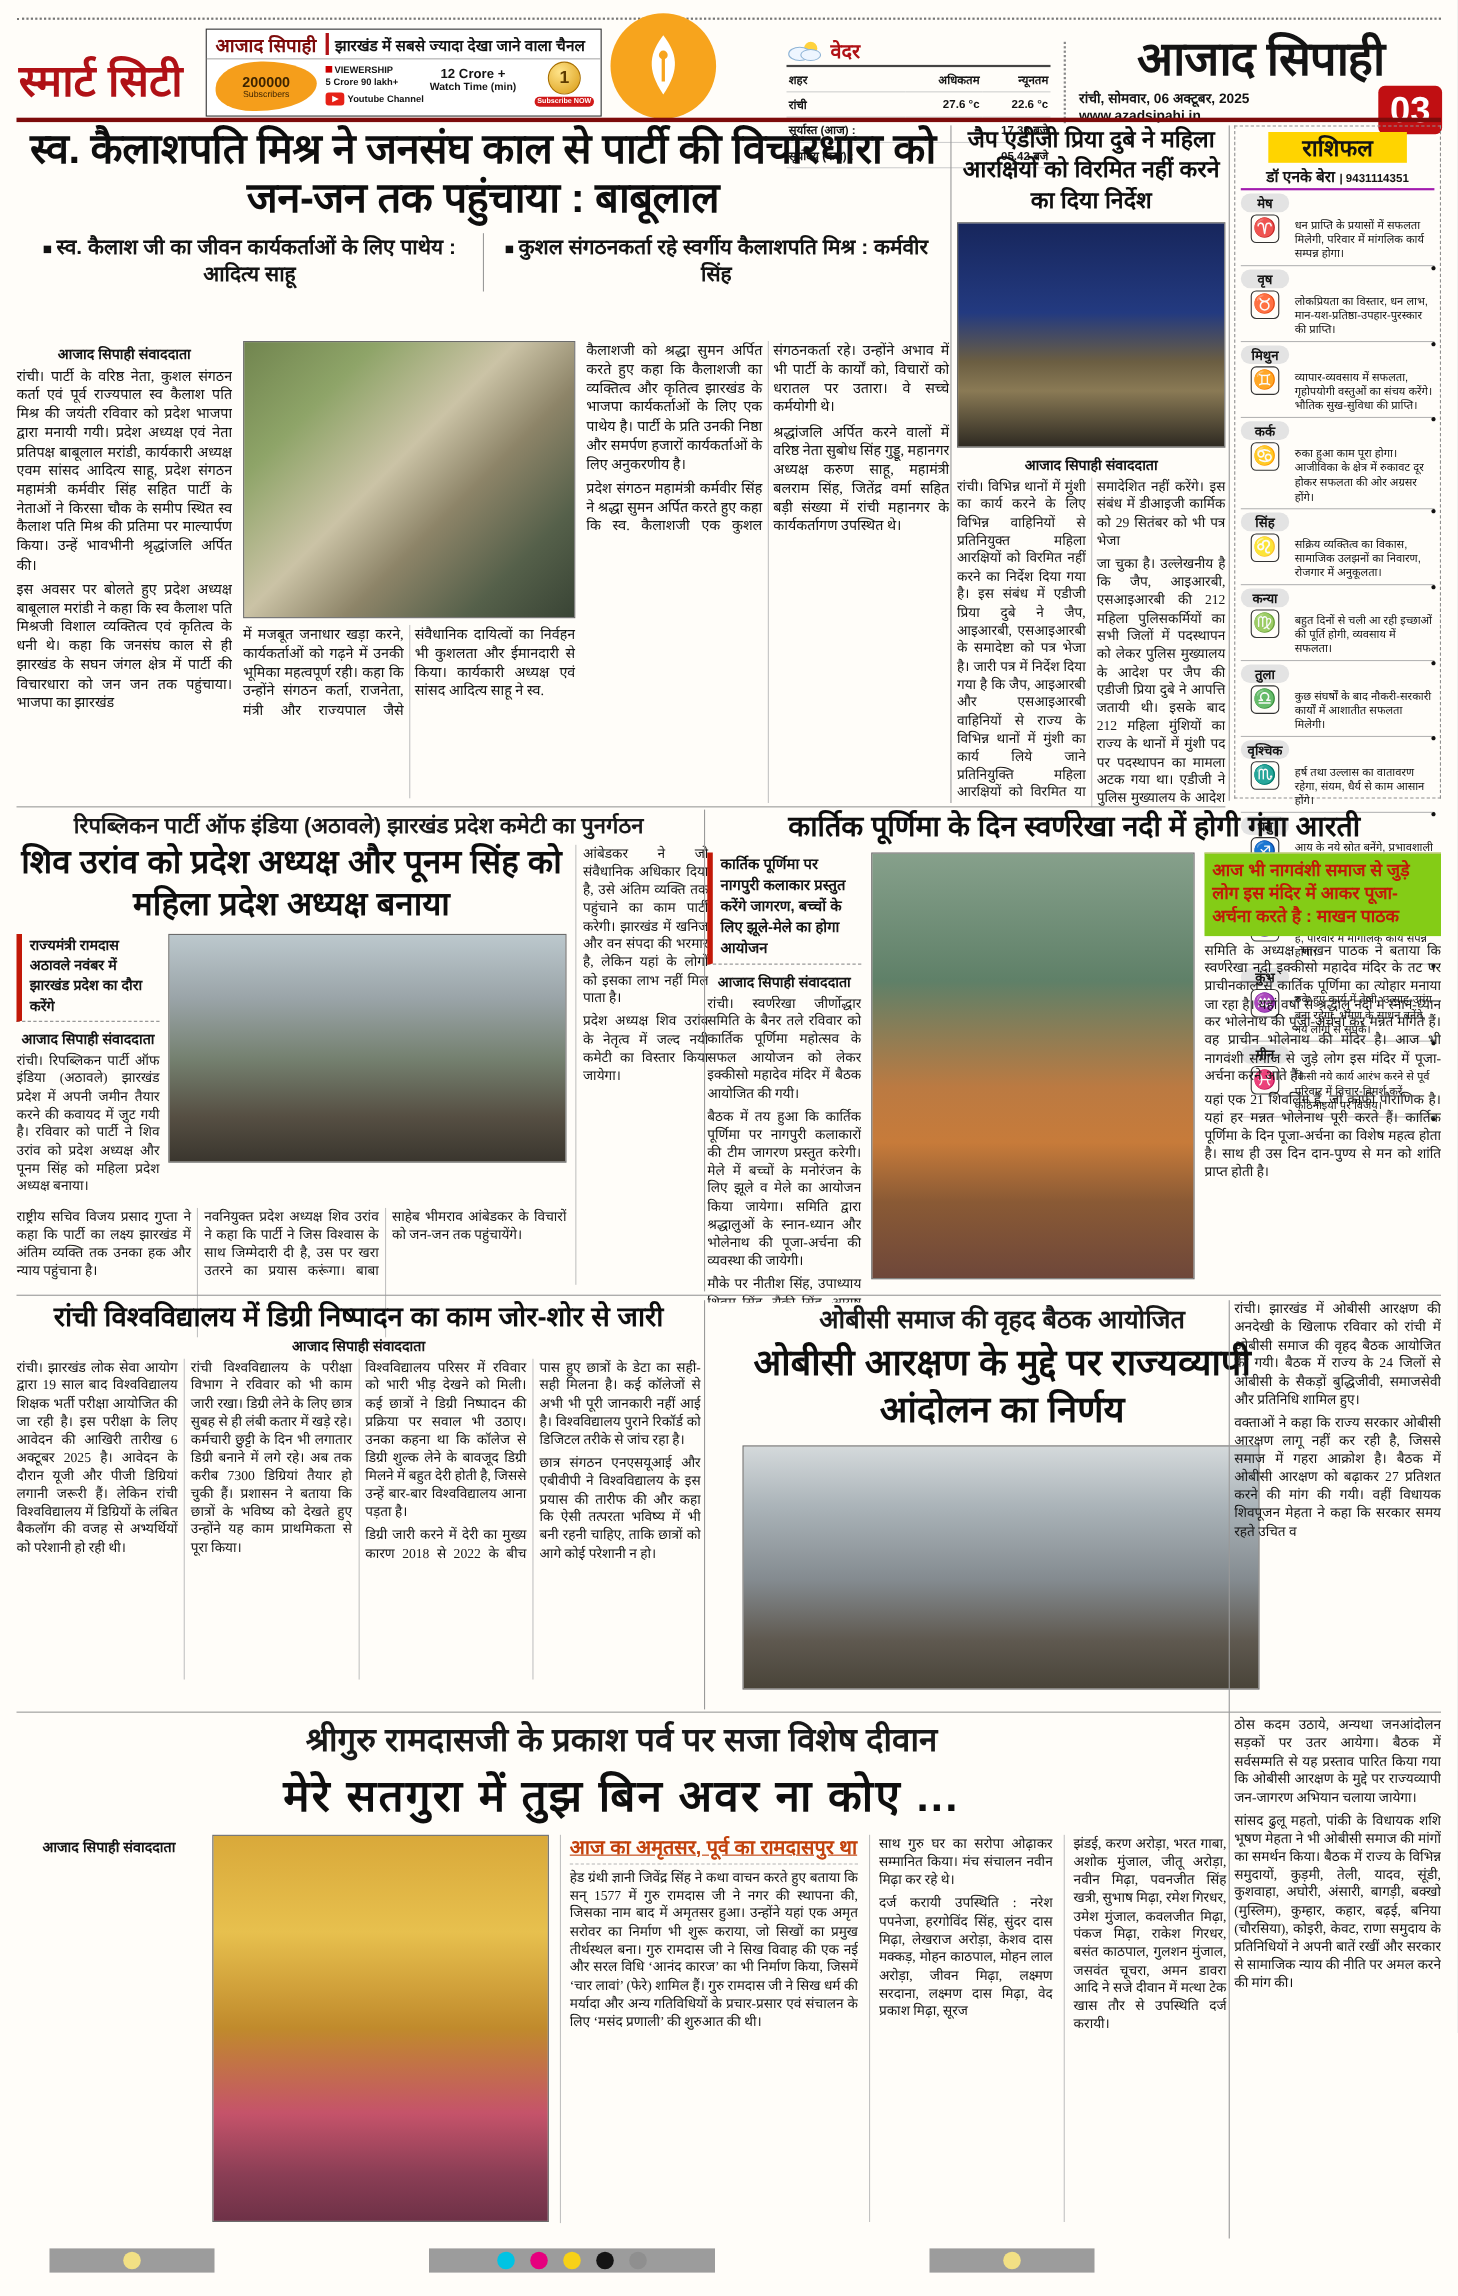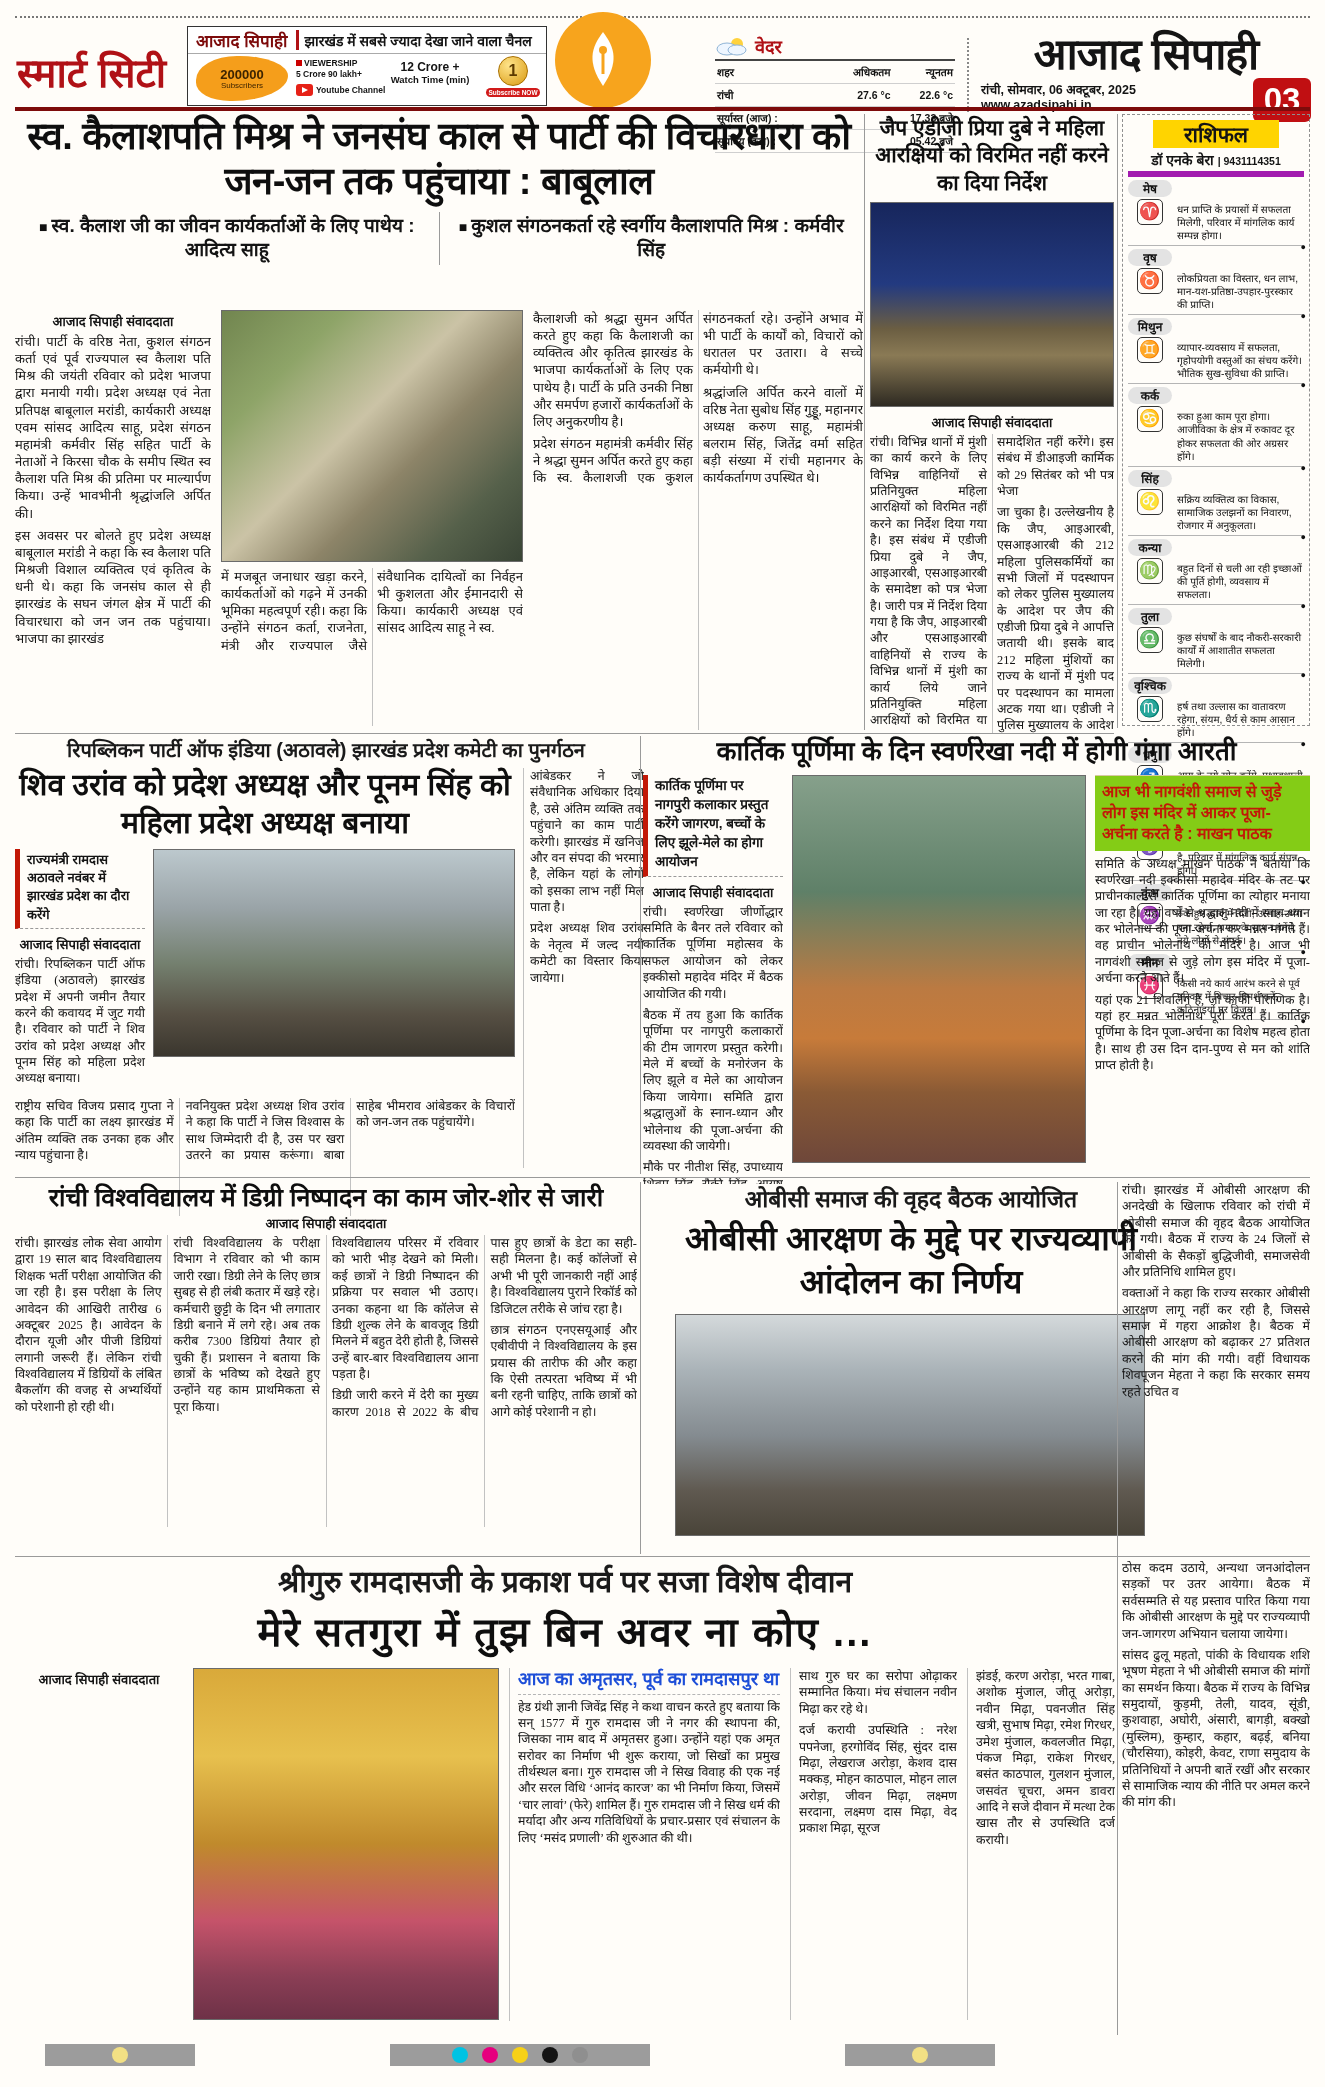--- a/index.html
+++ b/index.html
@@ -68,34 +68,34 @@
   .cols4{columns:4;column-gap:12px;column-rule:1px solid #c2c2c2;}
   .deck{display:flex;margin-top:8px;}
   .deck-item{flex:1;font-family:"Liberation Sans",sans-serif;font-weight:bold;font-size:19px;
              line-height:1.3;text-align:center;padding:2px 10px;}
   .deck-item + .deck-item{border-left:1px solid #9a9a9a;}
   .sq{color:#111;font-size:14px;margin-right:4px;}
   
   #horo{position:absolute;left:1122px;top:114px;width:188px;height:612px;border:1px dashed #8f8f8f;
         padding:4px 5px;box-sizing:border-box;font-family:"Liberation Sans",sans-serif;}
   .h-title{background:#ffd400;font-weight:bold;font-size:21px;text-align:center;width:72%;margin:1px auto 2px;}
-  .h-astro{font-weight:bold;font-size:14px;text-align:center;border-bottom:6px solid #a21caf;padding-bottom:2px;}
+  .h-astro{font-weight:bold;font-size:14px;text-align:center;border-bottom:2px solid #a21caf;padding-bottom:2px;}
   .h-phone{font-size:10.5px;}
   .h-row{display:flex;gap:5px;border-bottom:1px solid #b5b5b5;padding:3px 0;position:relative;min-height:40px;}
   .h-row::after{content:"●";position:absolute;right:-2px;bottom:-7px;font-size:9px;color:#111;}
   .h-left{width:44px;text-align:center;flex:none;}
   .h-sign{display:block;background:#e3e3e3;border-radius:9px;font-weight:bold;font-size:12px;}
   .h-icon{display:block;width:24px;height:24px;margin:2px auto 0;border:1px solid #333;border-radius:5px;
           font-size:17px;line-height:24px;}
   .h-text{flex:1;font-size:10.2px;line-height:1.28;text-align:left;margin-top:23px;}
   
   .q-box{background:#84cc16;padding:6px 7px;border-top:1px solid #d8c9a3;}
   .q-head{color:#c21807;font-family:"Liberation Sans",sans-serif;font-weight:bold;font-size:16px;line-height:1.3;}
-  .red-head{color:#1d4ed8;font-family:"Liberation Sans",sans-serif;font-weight:bold;font-size:18px;
-            line-height:1.25;border-bottom:1px dashed #b5b5b5;padding-bottom:3px;margin-bottom:4px;}
+  .red-head{color:#c2410c;font-family:"Liberation Sans",sans-serif;font-weight:bold;font-size:18px;
+            line-height:1.25;border-bottom:1px dashed #b5b5b5;padding-bottom:3px;margin-bottom:4px;text-decoration:underline;}
   
   .mark-bar{position:absolute;top:2044px;height:22px;background:#9c9c9c;display:flex;align-items:center;justify-content:center;gap:14px;}
   .dot{width:16px;height:16px;border-radius:50%;}
 </style>
 </head>
 <body>
 
 <div id="page">
 
   <div id="hdr">

